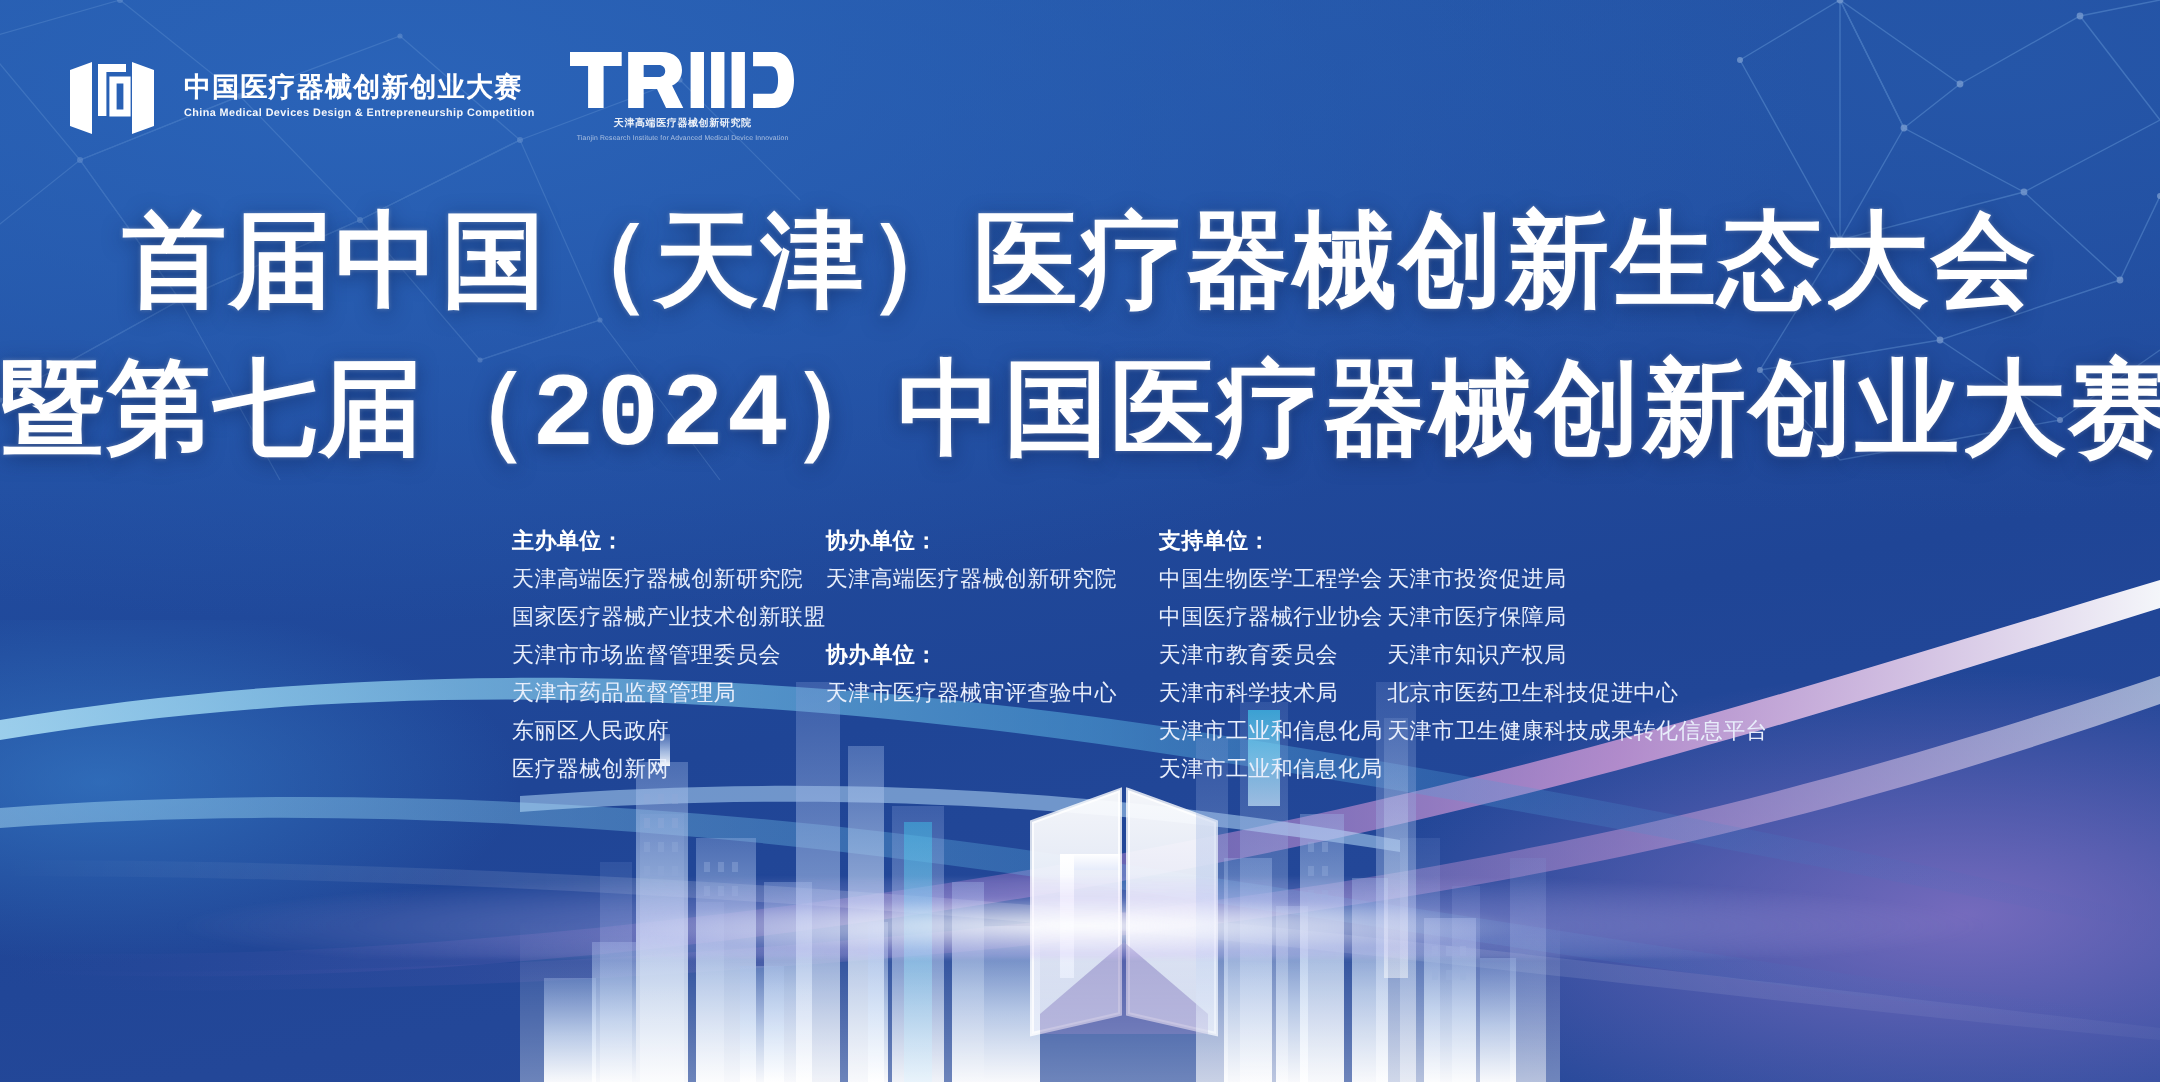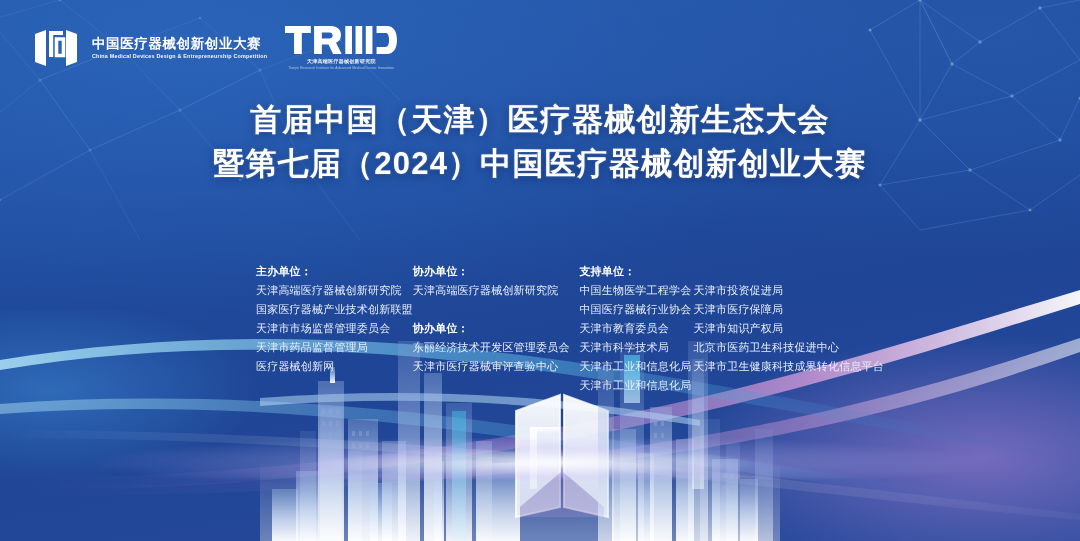--- a/index.html
+++ b/index.html
@@ -48,23 +48,24 @@
   }
   .triid-sub2{
     color:#ffffff;font-size:3.4px;letter-spacing:.1px;margin-top:2px;
     white-space:nowrap;opacity:.6;
   }
   
   .titles{
     position:absolute;left:0;top:98px;width:1080px;text-align:center;
   }
   .title-line{
-    color:#ffffff;font-weight:700;font-size:31px;line-height:1.42;
+    color:#ffffff;font-weight:700;font-size:52px;line-height:1.42;
     letter-spacing:1.2px;white-space:nowrap;
     text-shadow:0 2px 10px rgba(10,30,80,.55), 0 0 2px rgba(255,255,255,.35);
+    font-family:Liberation Mono, monospace;
   }
   
   .dateline{
     position:absolute;left:0;top:227px;width:1080px;text-align:center;
     color:#ffffff;font-size:16.5px;font-weight:700;letter-spacing:.6px;
     white-space:nowrap;
   }
   .date-sep{display:inline-block;margin:0 9px;opacity:.75;font-weight:400;}
   
   .orgs{
@@ -339,29 +340,29 @@
 
 
   <div class="orgs">
 
     <div class="org-col col-1">
       <div class="org-head">主办单位：</div>
       <div class="org-item">天津高端医疗器械创新研究院</div>
       <div class="org-item">国家医疗器械产业技术创新联盟</div>
       <div class="org-item">天津市市场监督管理委员会</div>
       <div class="org-item">天津市药品监督管理局</div>
+      <div class="org-item">东丽区人民政府</div>
       <div class="org-item">医疗器械创新网</div>
     </div>
 
     <div class="org-col col-2">
       <div class="org-head">协办单位：</div>
       <div class="org-item">天津高端医疗器械创新研究院</div>
       <div class="org-gap"></div>
       <div class="org-head">协办单位：</div>
-      <div class="org-item">东丽经济技术开发区管理委员会</div>
       <div class="org-item">天津市医疗器械审评查验中心</div>
     </div>
 
     <div class="org-col col-3">
       <div class="org-head">支持单位：</div>
       <div class="org-item">中国生物医学工程学会</div>
       <div class="org-item">中国医疗器械行业协会</div>
       <div class="org-item">天津市教育委员会</div>
       <div class="org-item">天津市科学技术局</div>
       <div class="org-item">天津市工业和信息化局</div>

